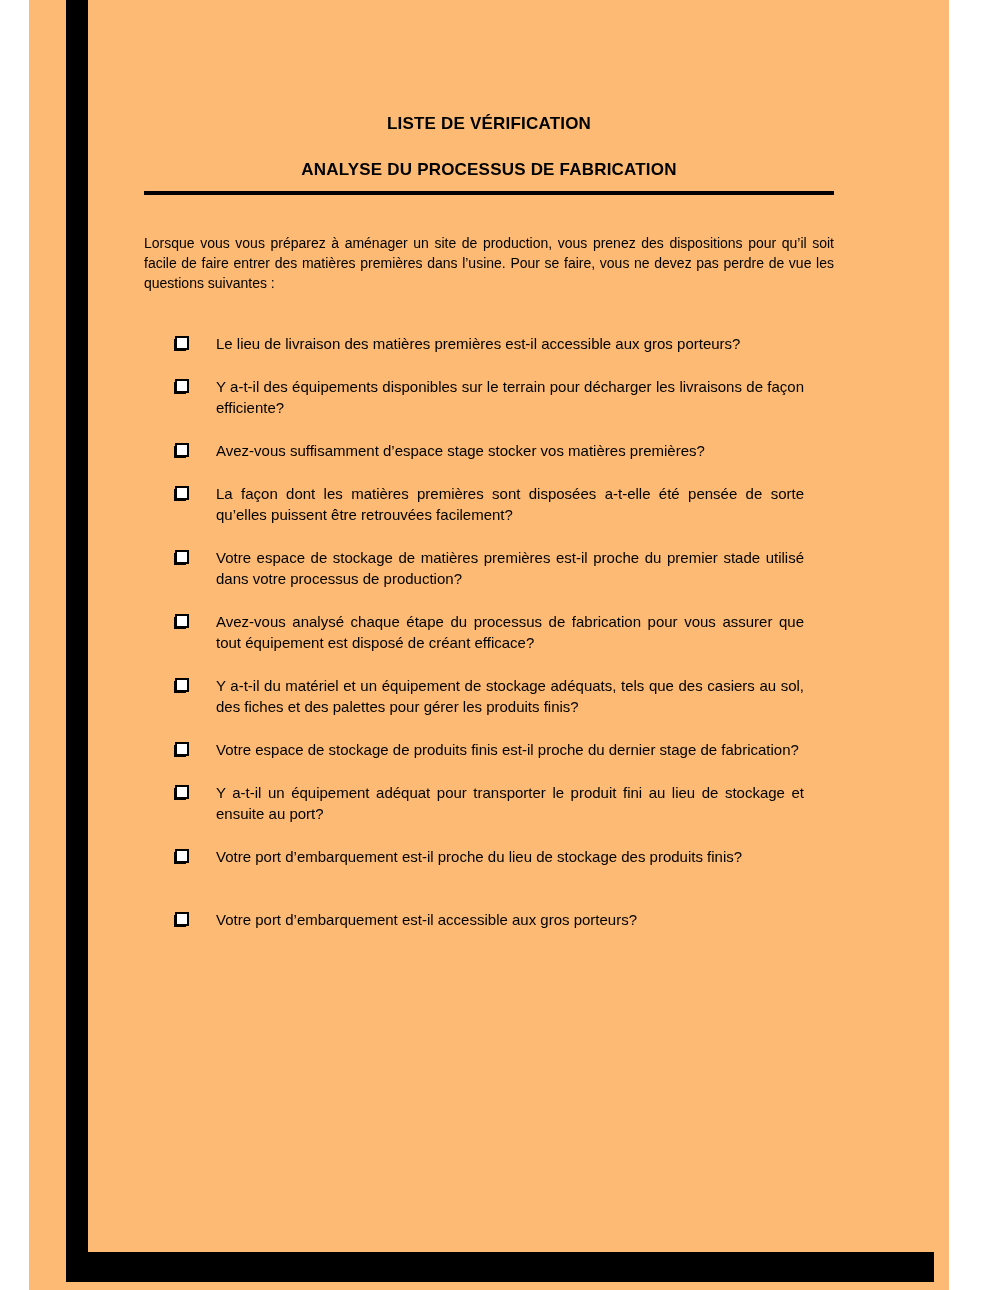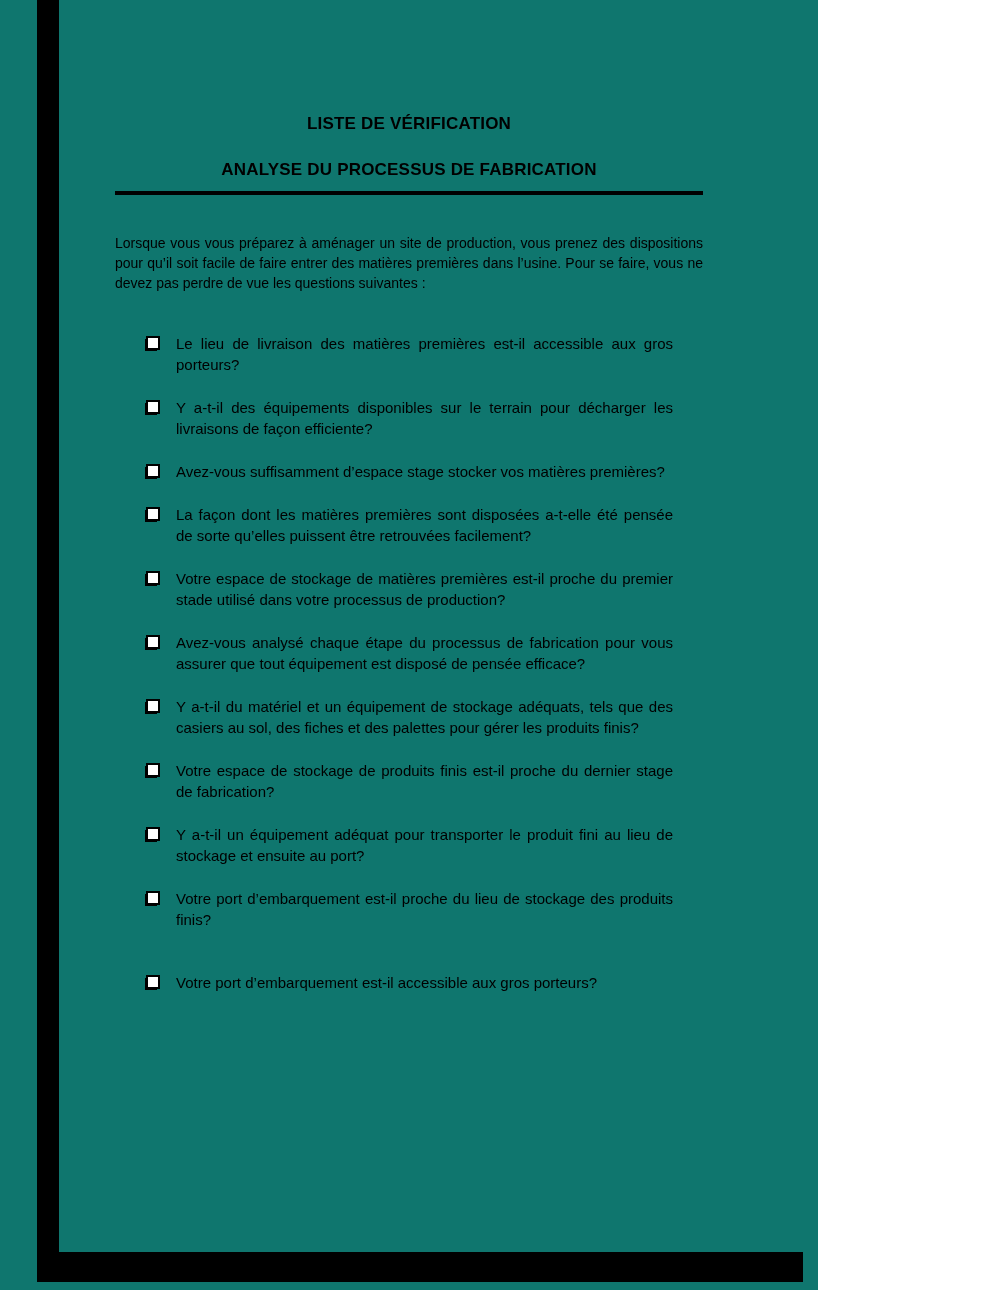--- a/index.html
+++ b/index.html
@@ -2,26 +2,27 @@
 <html><head>
 <meta charset="utf-8">
 <style>
   html, body {
     margin: 0;
     padding: 0;
     background: #ffffff;
   }
   .page {
     position: relative;
-    width: 818px;
+    width: 920px;
     height: 1290px;
-    background: #0f766e;
+    background: #fdba74;
     color: #000000;
     font-family: "Liberation Sans", sans-serif;
     overflow: hidden;
+    margin-left: 29px;
   }
   
   .bar-left {
     position: absolute;
     left: 37px;
     top: 0;
     width: 22px;
     bottom: 8px;
     background: #000000;
   }
@@ -62,21 +63,21 @@
     line-height: 20px;
     text-align: justify;
   }
   .checklist {
     margin-top: 40px;
     padding-left: 31px;
     padding-right: 30px;
   }
   .item {
     position: relative;
-    padding-left: 30px;
+    padding-left: 41px;
     font-size: 15px;
     line-height: 21px;
     text-align: justify;
     margin-bottom: 22px;
   }
   .item.extra-top {
     margin-top: 42px;
   }
   .checkbox {
     position: absolute;
@@ -101,21 +102,21 @@
     <h2 class="subtitle">ANALYSE DU PROCESSUS DE FABRICATION</h2>
     <div class="rule"></div>
     <p class="intro">Lorsque vous vous préparez à aménager un site de production, vous prenez des dispositions pour qu’il soit facile de faire entrer des matières premières dans l’usine. Pour se faire, vous ne devez pas perdre de vue les questions suivantes :</p>
     <div class="checklist" id="checklist">
         <div class="item"><span class="checkbox"></span><span class="item-text">Le lieu de livraison des matières premières est-il accessible aux gros porteurs?</span></div>
         <div class="item"><span class="checkbox"></span><span class="item-text">Y a-t-il des équipements disponibles sur le terrain pour décharger les livraisons de façon efficiente?</span></div>
         <div class="item"><span class="checkbox"></span><span class="item-text">Avez-vous suffisamment d’espace stage stocker vos matières premières?</span></div>
         <div class="item"><span class="checkbox"></span><span class="item-text">La façon dont les matières premières sont disposées a-t-elle été pensée de sorte qu’elles puissent être retrouvées facilement?</span></div>
         <div class="item"><span class="checkbox"></span><span class="item-text">Votre espace de stockage de matières premières est-il proche du premier stade utilisé dans votre processus de production?</span></div>
         <div class="item"><span class="checkbox"></span></div>
-        <div class="item"><span class="checkbox"></span><span class="item-text">Avez-vous analysé chaque étape du processus de fabrication pour vous assurer que tout équipement est disposé de pensée efficace?</span></div>
+        <div class="item"><span class="checkbox"></span><span class="item-text">Avez-vous analysé chaque étape du processus de fabrication pour vous assurer que tout équipement est disposé de créant efficace?</span></div>
         <div class="item"><span class="checkbox"></span><span class="item-text">Y a-t-il du matériel et un équipement de stockage adéquats, tels que des casiers au sol, des fiches et des palettes pour gérer les produits finis?</span></div>
         <div class="item"><span class="checkbox"></span><span class="item-text">Votre espace de stockage de produits finis est-il proche du dernier stage de fabrication?</span></div>
         <div class="item"><span class="checkbox"></span><span class="item-text">Y a-t-il un équipement adéquat pour transporter le produit fini au lieu de stockage et ensuite au port?</span></div>
         <div class="item"><span class="checkbox"></span><span class="item-text">Votre port d’embarquement est-il proche du lieu de stockage des produits finis?</span></div>
         <div class="item extra-top"><span class="checkbox"></span><span class="item-text">Votre port d’embarquement est-il accessible aux gros porteurs?</span></div>
       </div>
   </div>
 </div>
 
 </body></html>

